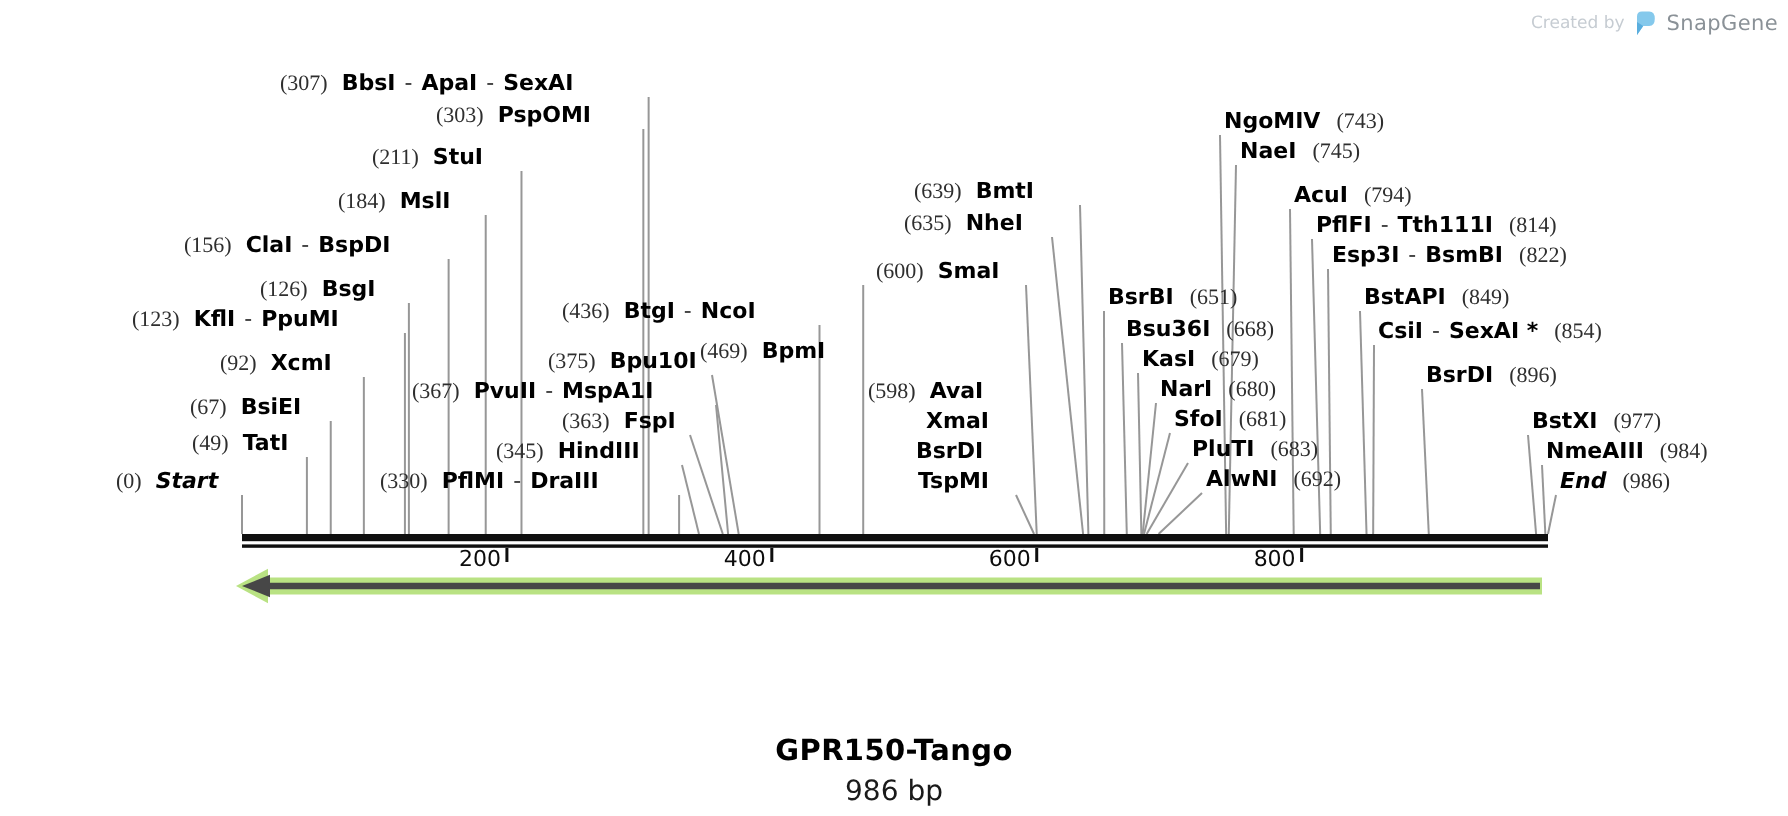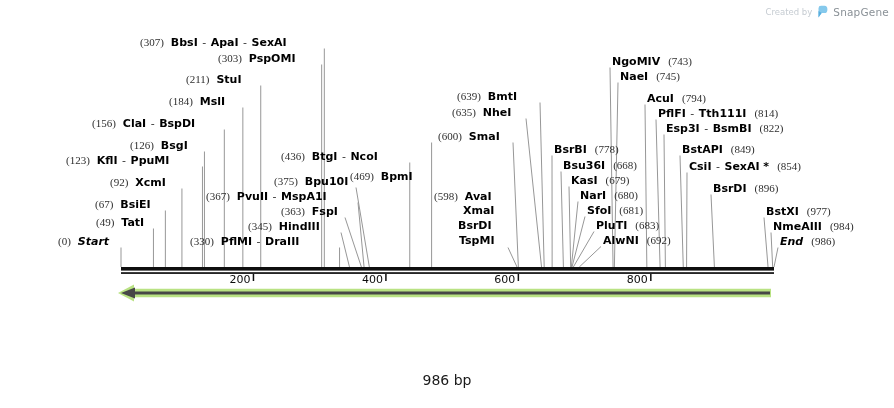--- a/index.html
+++ b/index.html
@@ -110,21 +110,21 @@
       <div class="site-label" style="left: 190px; top: 235px;"><span class="ps before">(330)</span><span class="nm">PflMI</span><span class="sep"> - </span><span class="nm">DraIII</span></div>
       <div class="site-label" style="left: 281px; top: 150px;"><span class="ps before">(436)</span><span class="nm">BtgI</span><span class="sep"> - </span><span class="nm">NcoI</span></div>
       <div class="site-label" style="left: 350px; top: 130px; margin-top: 40px;"><span class="ps before">(469)</span><span class="nm">BpmI</span></div>
       <div class="site-label" style="left: 438px; top: 130px;"><span class="ps before">(600)</span><span class="nm">SmaI</span></div>
       <div class="site-label" style="left: 434px; top: 190px;"><span class="ps before">(598)</span><span class="nm">AvaI</span></div>
       <div class="site-label" style="left: 463px; top: 205px;"><span class="nm">XmaI</span></div>
       <div class="site-label" style="left: 458px; top: 220px;"><span class="nm">BsrDI</span></div>
       <div class="site-label" style="left: 459px; top: 235px;"><span class="nm">TspMI</span></div>
       <div class="site-label" style="left: 452px; top: 106px;"><span class="ps before">(635)</span><span class="nm">NheI</span></div>
       <div class="site-label" style="left: 457px; top: 90px;"><span class="ps before">(639)</span><span class="nm">BmtI</span></div>
-      <div class="site-label" style="left: 554px; top: 143px;"><span class="nm">BsrBI</span><span class="ps after">(778)</span></div>
+      <div class="site-label" style="left: 554px; top: 143px;"><span class="nm">BsrBI</span><span class="ps after">(651)</span></div>
       <div class="site-label" style="left: 563px; top: 159px;"><span class="nm">Bsu36I</span><span class="ps after">(668)</span></div>
       <div class="site-label" style="left: 571px; top: 174px;"><span class="nm">KasI</span><span class="ps after">(679)</span></div>
       <div class="site-label" style="left: 580px; top: 189px;"><span class="nm">NarI</span><span class="ps after">(680)</span></div>
       <div class="site-label" style="left: 587px; top: 204px;"><span class="nm">SfoI</span><span class="ps after">(681)</span></div>
       <div class="site-label" style="left: 596px; top: 219px;"><span class="nm">PluTI</span><span class="ps after">(683)</span></div>
       <div class="site-label" style="left: 603px; top: 234px;"><span class="nm">AlwNI</span><span class="ps after">(692)</span></div>
       <div class="site-label" style="left: 612px; top: 55px;"><span class="nm">NgoMIV</span><span class="ps after">(743)</span></div>
       <div class="site-label" style="left: 620px; top: 70px;"><span class="nm">NaeI</span><span class="ps after">(745)</span></div>
       <div class="site-label" style="left: 647px; top: 92px;"><span class="nm">AcuI</span><span class="ps after">(794)</span></div>
       <div class="site-label" style="left: 658px; top: 107px;"><span class="nm">PflFI</span><span class="sep"> - </span><span class="nm">Tth111I</span><span class="ps after">(814)</span></div>
@@ -140,16 +140,17 @@
   <div class="watermark">
     <span class="wm-created">Created by</span>
     <svg width="11" height="13" viewBox="0 0 11 13">
       <path d="M1.5 12.5 L1.5 3.2 Q1.5 0.8 4 0.8 L7.6 0.8 Q10.4 0.8 10.4 4.4 Q10.4 8 7.6 8 L4.6 8 Z" fill="#85c9ec"></path>
       <path d="M1.5 12.5 L1.5 6 L4.6 8 Z" fill="#5aaede"></path>
     </svg>
     <span class="wm-brand">SnapGene</span>
   </div>
 
   <div class="title-block" style="top:368px;">
+    <div class="map-title">GPR150-Tango</div>
     <div class="map-subtitle">986 bp</div>
   </div>
 
 </div>
 
 </body></html>

